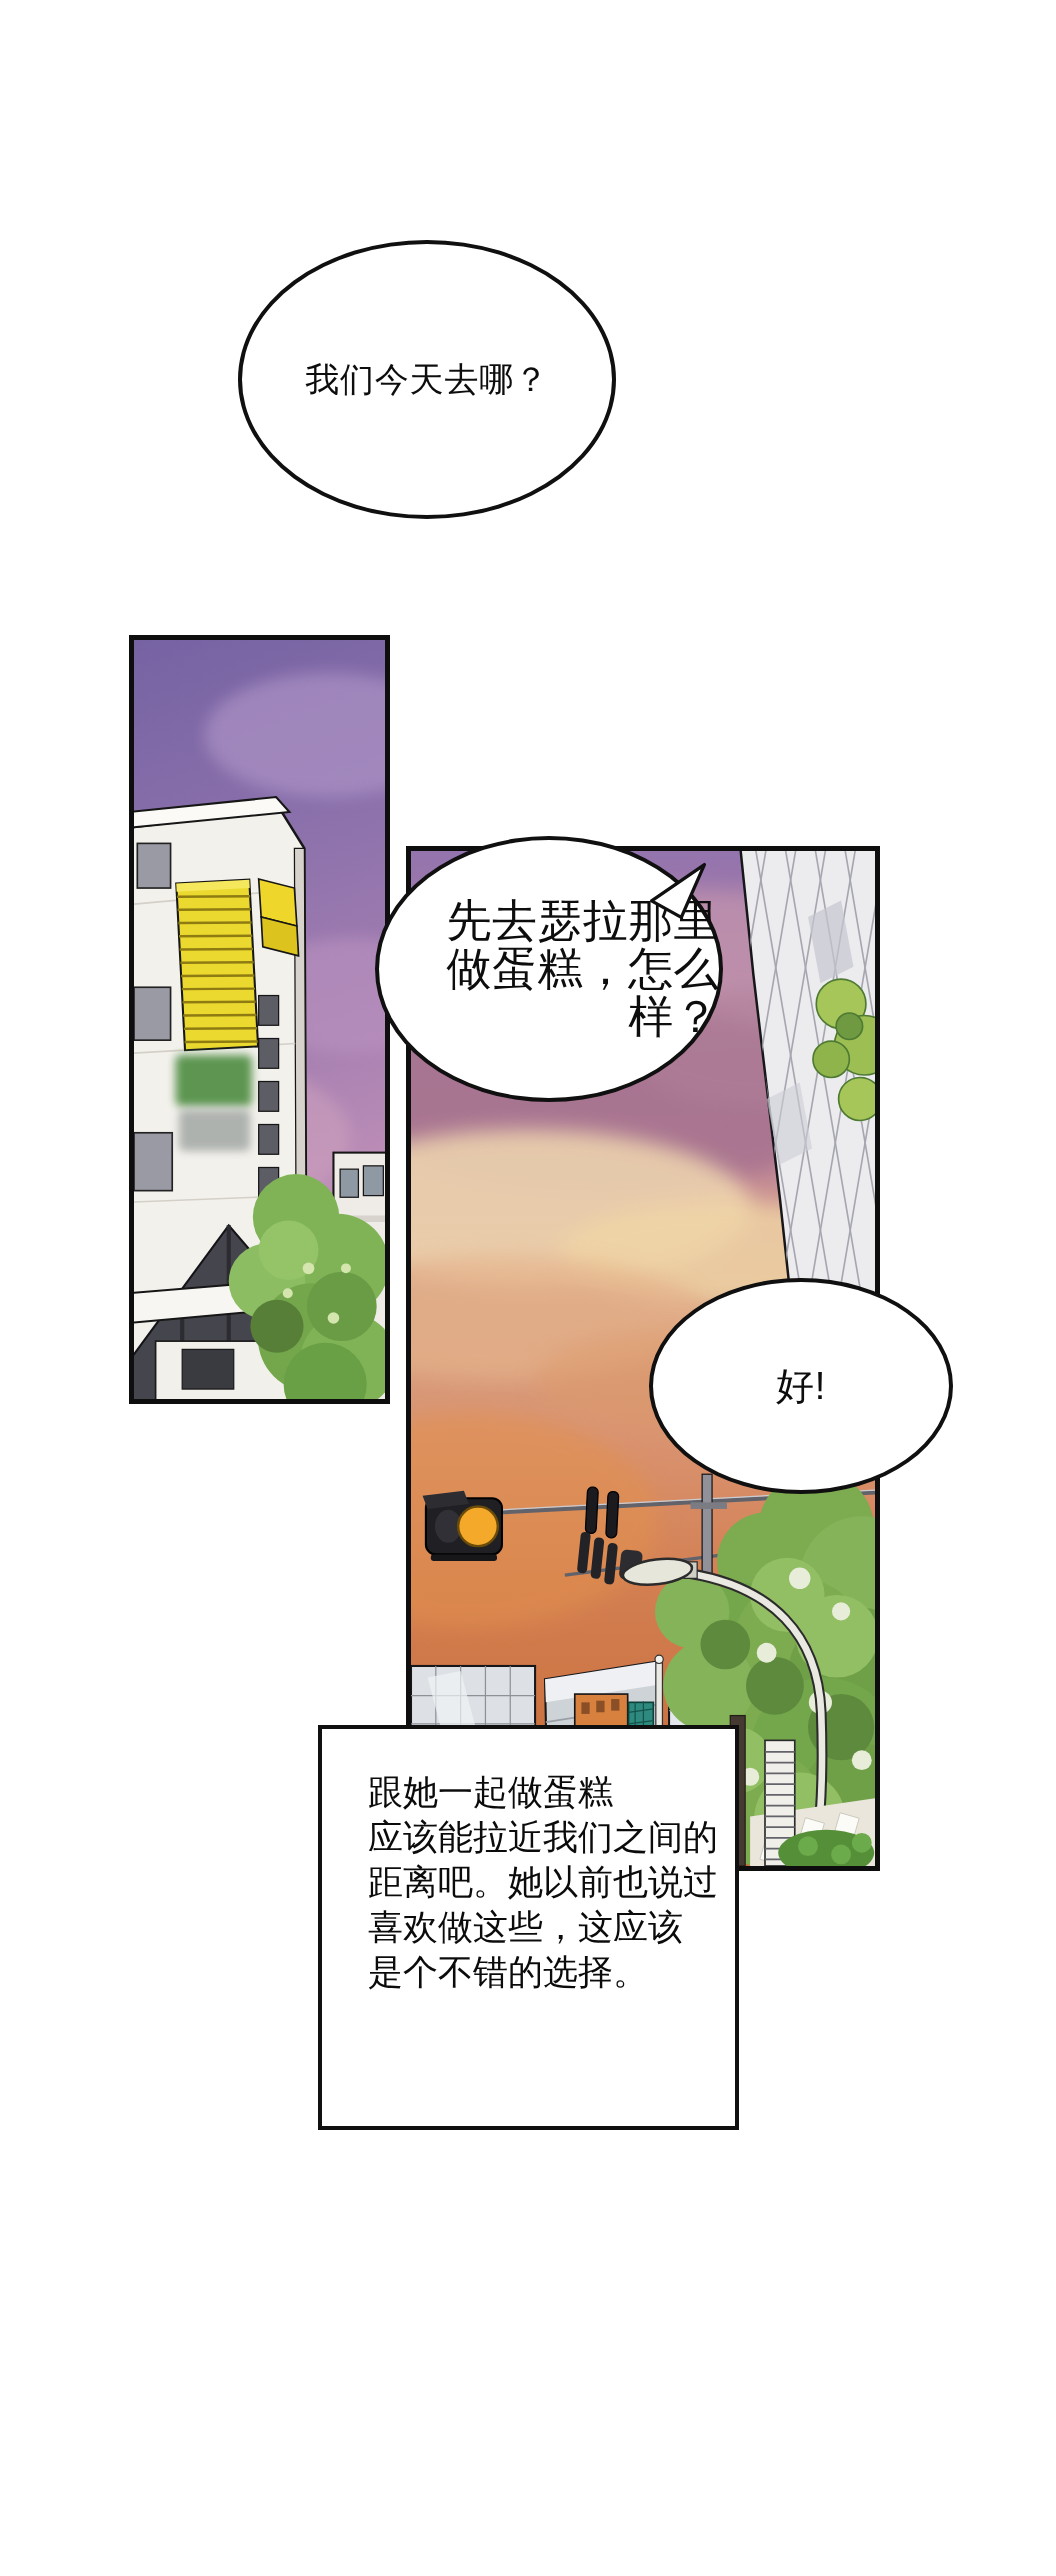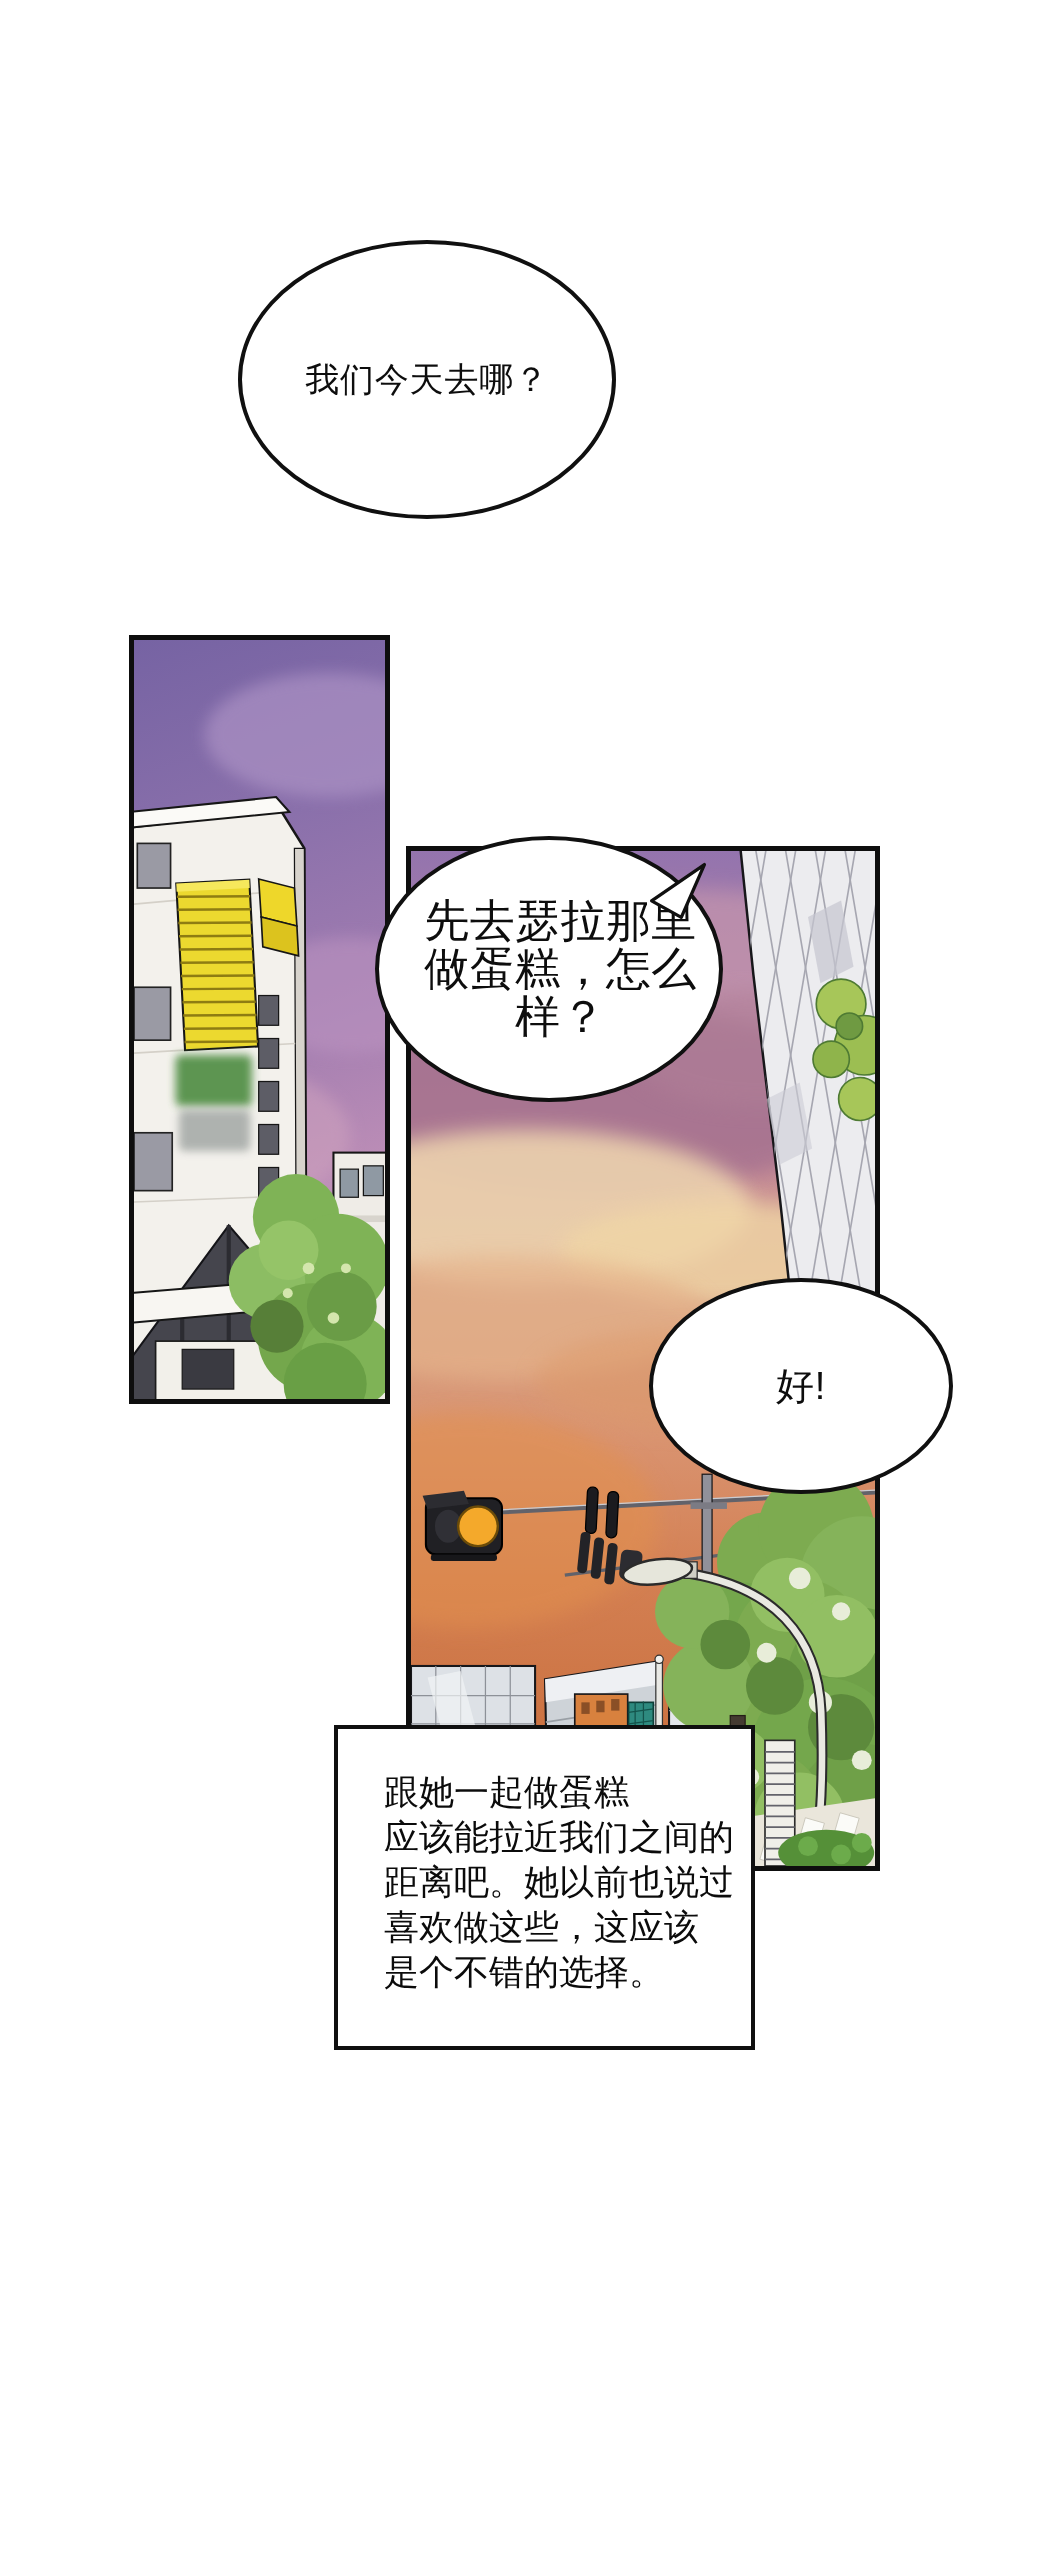--- a/index.html
+++ b/index.html
@@ -2,21 +2,21 @@
 <html style="font-size:13.2px"><head>
 <meta charset="utf-8">
 <style>
   html,body{margin:0;padding:0;background:#ffffff;}
   .page{position:relative;width:1056px;height:2576px;background:#ffffff;overflow:hidden;
         font-family:"Liberation Sans",sans-serif;color:#111;}
   .panel{position:absolute;border:5.8px solid #0e0e0e;box-sizing:border-box;background:#fff;overflow:hidden;}
   .panel svg{display:block;width:100%;height:100%;}
   .bubble{position:absolute;background:#fff;border:4.1px solid #101010;border-radius:50%;
           box-sizing:border-box;display:flex;align-items:center;justify-content:center;z-index:5;}
-  .bubble-text{white-space:pre-line;text-align:center;color:#0d0d0d;}
+  .bubble-text{white-space:pre-line;text-align:right;color:#0d0d0d;}
   .b1-text{font-size:34px;letter-spacing:0.8px;}
   .b2-text{font-size:45px;line-height:48px;letter-spacing:0.4px;}
   .b3-text{font-size:38px;letter-spacing:0.8px;}
   .tail{position:absolute;z-index:6;}
   .narration{position:absolute;background:#ffffff;border:4.1px solid #101010;box-sizing:border-box;z-index:5;
              padding:41px 16.5px 0 18px;}
   .narration-text{font-family:"Liberation Serif",serif;font-size:35px;line-height:45px;
                   white-space:pre-line;color:#0b0b0b;}
 </style>
 </head>
@@ -245,21 +245,21 @@
 做蛋糕，怎么样？</div>
   </div>
   <svg class="tail" style="left:645px;top:858px;" width="66" height="66" viewBox="0 0 80 80">
     <polygon points="8,52 72,8 44,72" fill="#ffffff" stroke="#101010" stroke-width="4" stroke-linejoin="round"></polygon>
   </svg>
 
   <div class="bubble" style="left:649px;top:1278px;width:304px;height:216px;">
     <div class="bubble-text b3-text">好!</div>
   </div>
 
-  <div class="narration" style="left:334px;top:1725px;width:421px;height:325px;padding-left:46px;">
+  <div class="narration" style="left:318px;top:1725px;width:421px;height:405px;padding-left:46px;">
     <div class="narration-text">跟她一起做蛋糕
 应该能拉近我们之间的
 距离吧。她以前也说过
 喜欢做这些，这应该
 是个不错的选择。</div>
   </div>
 
 </div>
 
 

